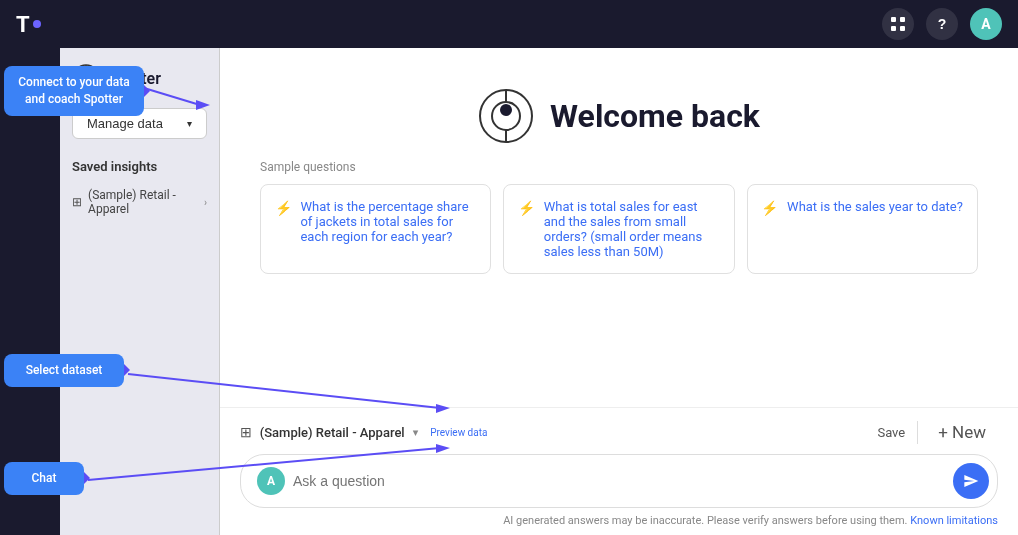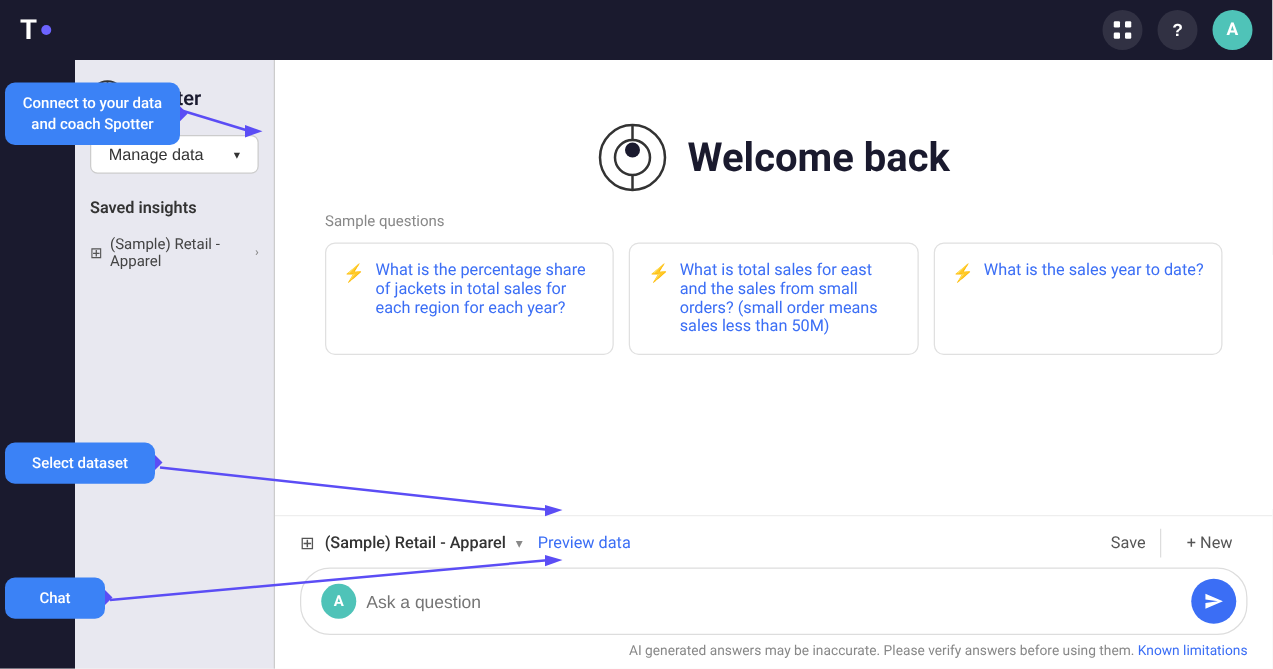--- a/index.html
+++ b/index.html
@@ -215,21 +215,21 @@
       height: 487px;
       background: white;
       overflow: hidden;
     }
 
     
     .welcome-section {
       display: flex;
       flex-direction: column;
       align-items: center;
-      padding-top: 50px;
+      padding-top: 40px;
     }
     .welcome-logo-title {
       display: flex;
       align-items: center;
       gap: 16px;
       margin-bottom: 16px;
     }
     .welcome-spotter-icon {
       width: 56px;
       height: 56px;
@@ -305,35 +305,35 @@
       font-size: 13px;
       color: #333;
       font-weight: 500;
     }
     .dataset-chevron {
       font-size: 11px;
       color: #888;
       cursor: pointer;
     }
     .preview-data-btn {
-      font-size: 13px;
+      font-size: 10px;
       color: #3b6ef5;
       cursor: pointer;
       margin-left: 4px;
     }
     .spacer { flex: 1; }
     .save-btn {
       font-size: 13px;
       color: #555;
       cursor: pointer;
       padding: 4px 12px;
       border-right: 1px solid #ddd;
     }
     .new-btn {
-      font-size: 13px;
+      font-size: 17px;
       color: #555;
       cursor: pointer;
       padding: 4px 12px;
       display: flex;
       align-items: center;
       gap: 4px;
     }
 
     
     .chat-input-row {

